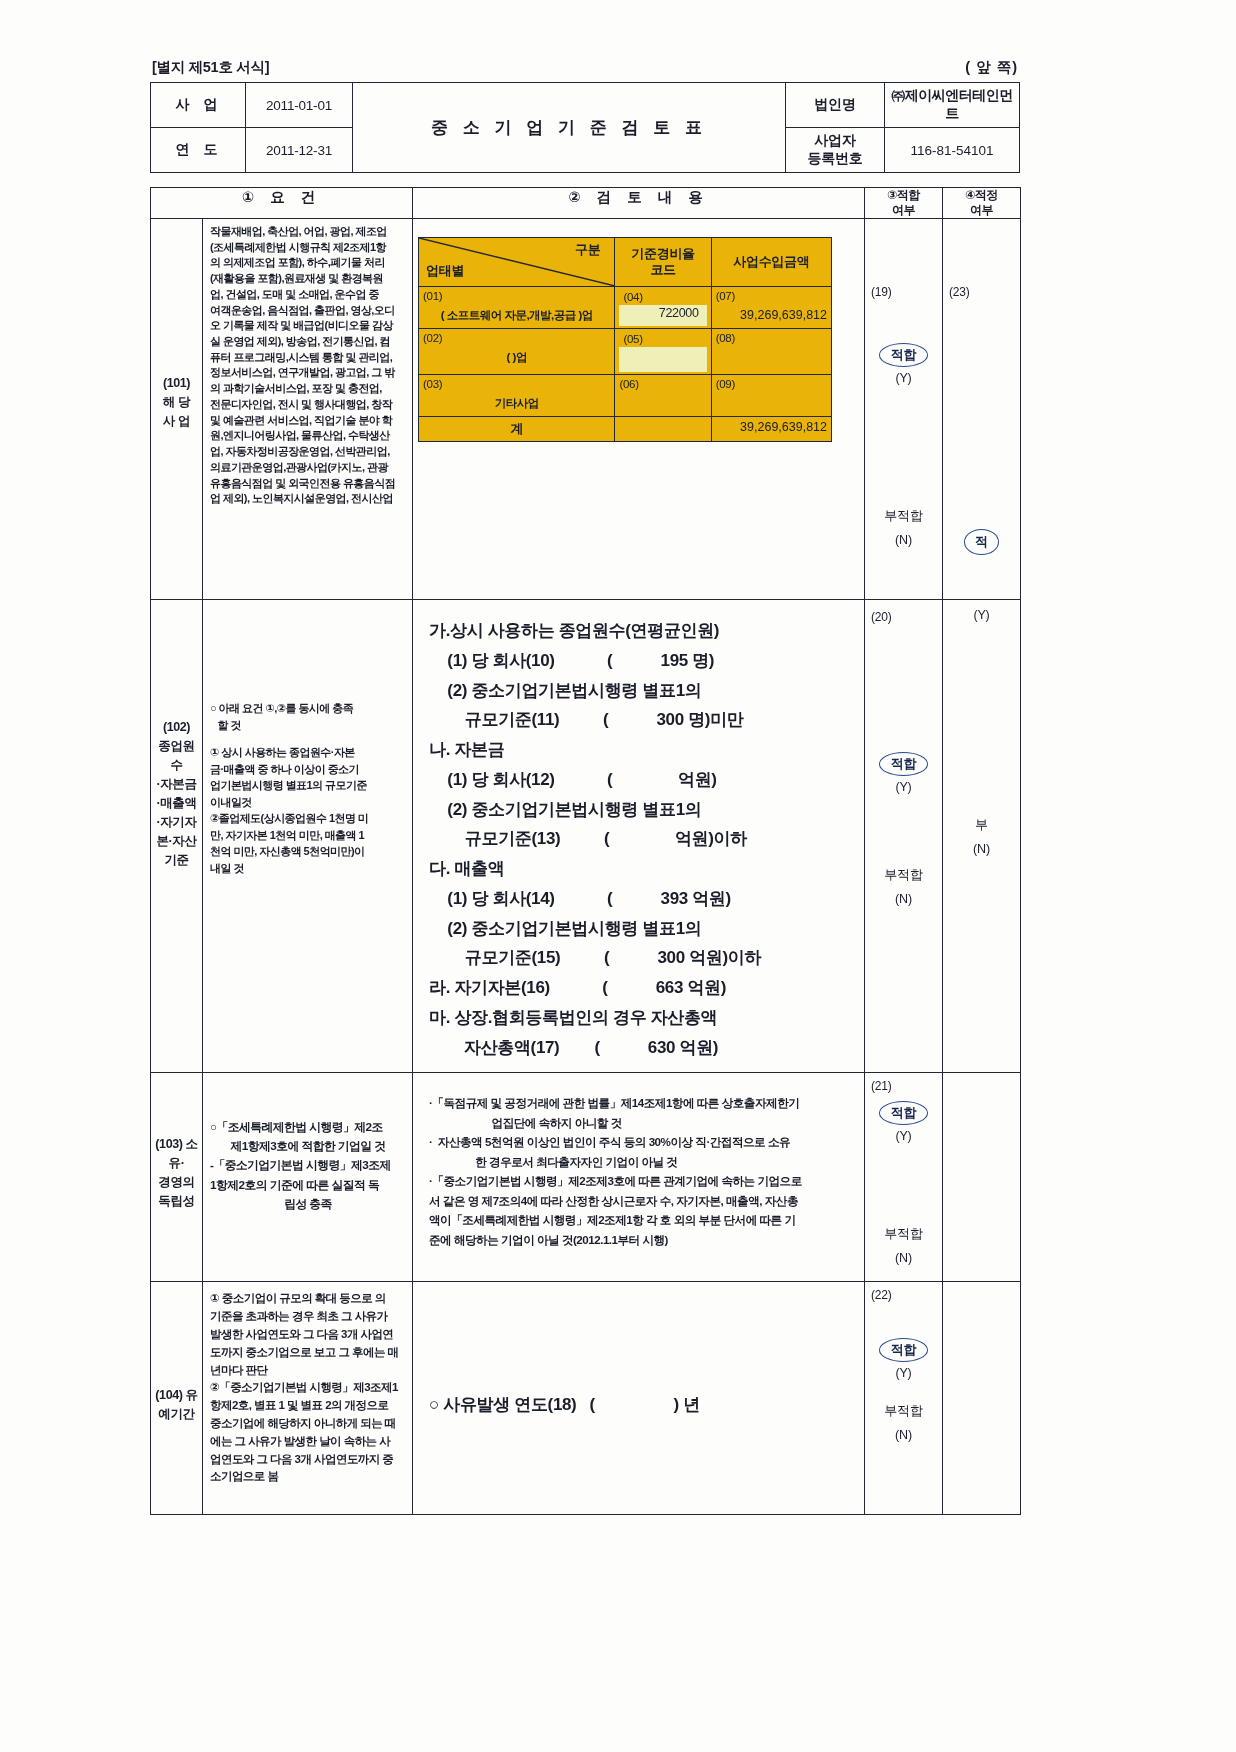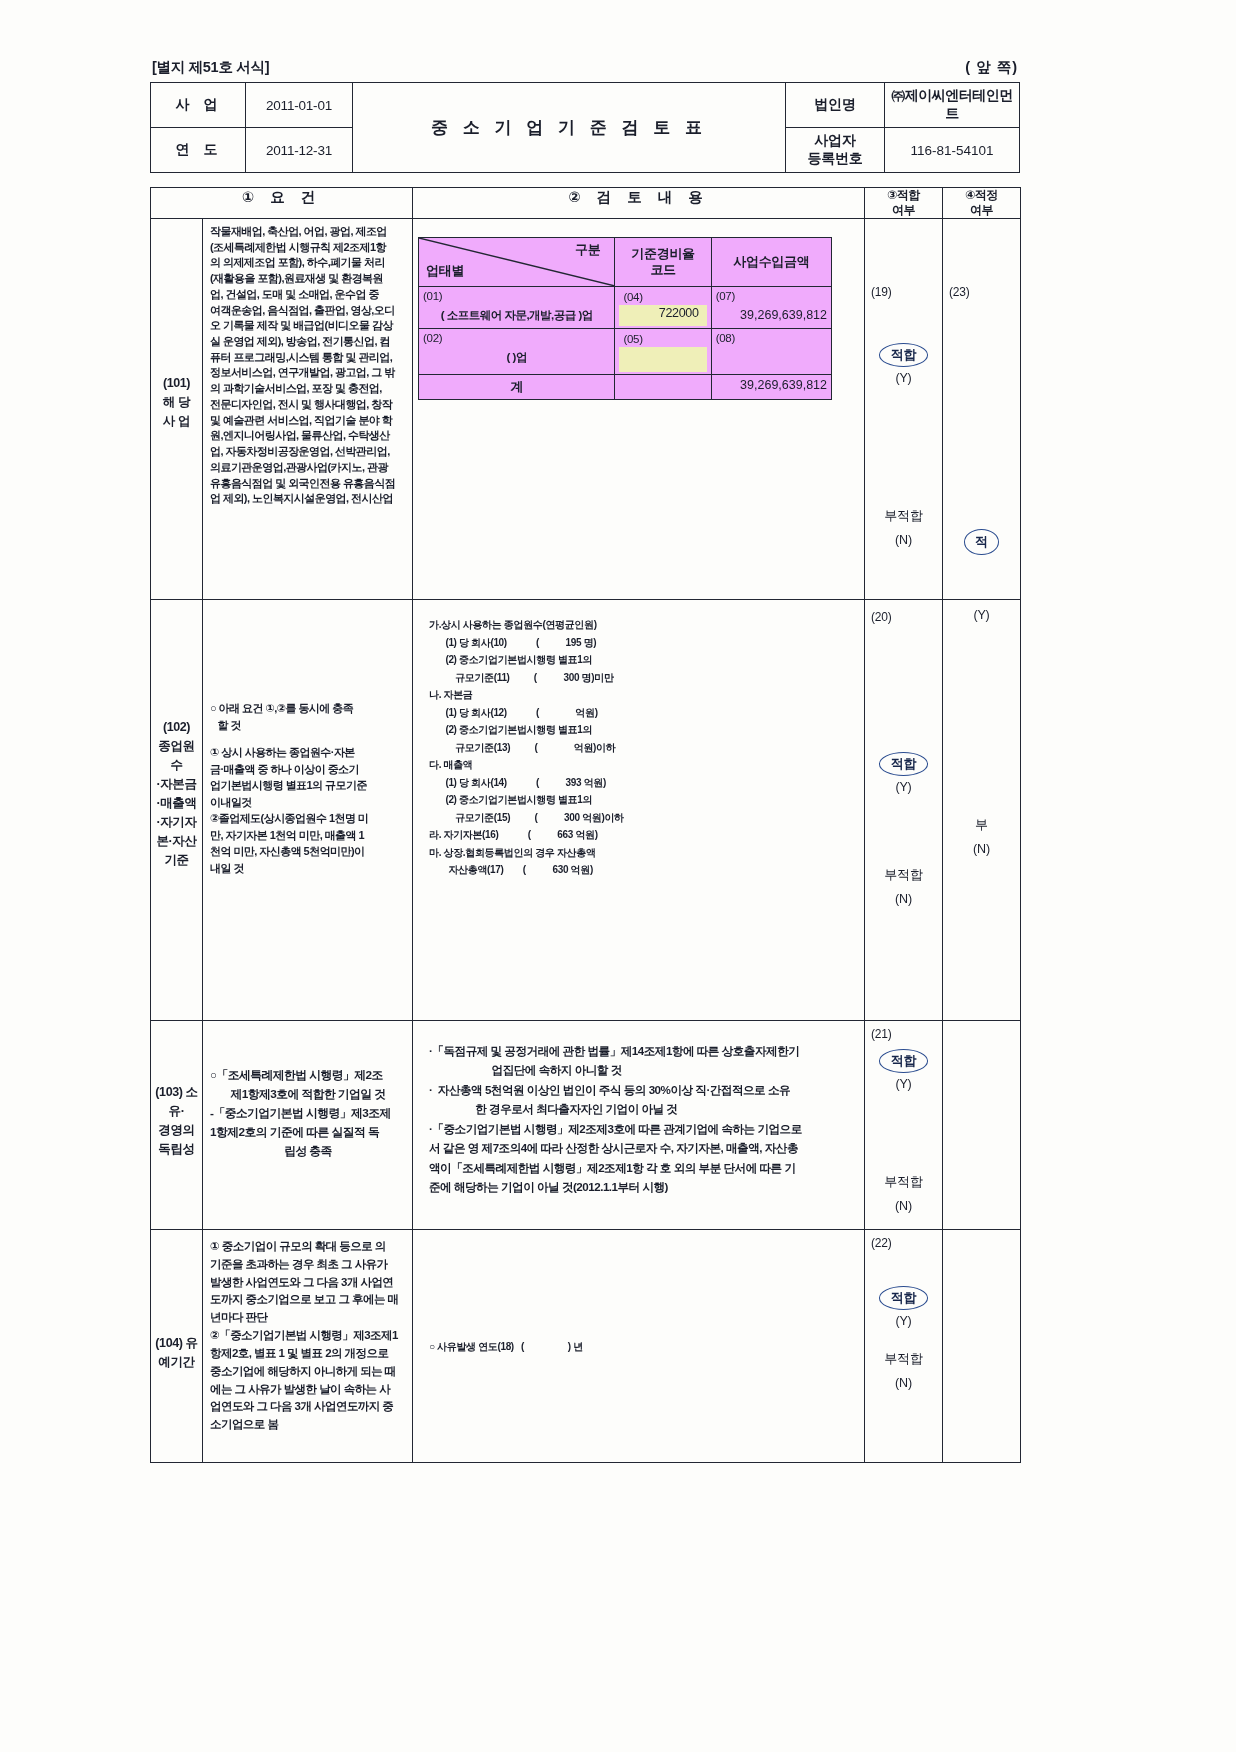--- a/index.html
+++ b/index.html
@@ -111,21 +111,21 @@
     line-height: 1.43;
     letter-spacing: -0.55px;
     padding: 5px 6px 5px 7px;
     word-break: break-all;
   }
   .req-text p { margin: 0; }
   .req-text p.sp { margin-top: 11px; }
   .req-center { text-align: center; }
 
   .rev {
-    font-size: 10px;
+    font-size: 17px;
     line-height: 1.75;
     letter-spacing: -0.35px;
     padding: 10px 10px 10px 16px;
     font-weight: 700;
   }
   .rev .ln { display: block; white-space: pre; }
   .rev .ind1 { padding-left: 14px; }
 
   
   .verd {
@@ -157,21 +157,21 @@
     padding: 4px 2px;
   }
   .yn { font-size: 12.5px; margin-top: 4px; }
 
   
   table.biz {
     border-collapse: collapse;
     width: 414px;
     table-layout: fixed;
     margin: 18px 0 0 5px;
-    background: #f0abfc;
+    background: #eab308;
   }
   table.biz td {
     border: 1.2px solid #222733;
     font-size: 12px;
     padding: 2px 4px;
     vertical-align: top;
     letter-spacing: -0.3px;
     height: 20px;
   }
   .biz .c-name { width: 196px; }
@@ -368,20 +368,34 @@
                 </td>
                 <td class="codecell">
                   <div class="tagline">(05)</div>
                   <div class="hlbar empty"></div>
                 </td>
                 <td>
                   <span class="num">(08)</span>
                   <span class="val"></span>
                 </td>
               </tr>
+              <tr class="bodyrow">
+                <td>
+                  <span class="num">(03)</span>
+                  <span class="subname">기타사업</span>
+                </td>
+                <td>
+                  <span class="num">(06)</span>
+                  <span class="valc"></span>
+                </td>
+                <td>
+                  <span class="num">(09)</span>
+                  <span class="val"></span>
+                </td>
+              </tr>
               <tr class="totalrow">
                 <td class="hcen">계</td>
                 <td></td>
                 <td>
                   <span class="val" style="padding-top:1px;">39,269,639,812</span>
                 </td>
               </tr>
             </tbody>
           </table>
         </td>

